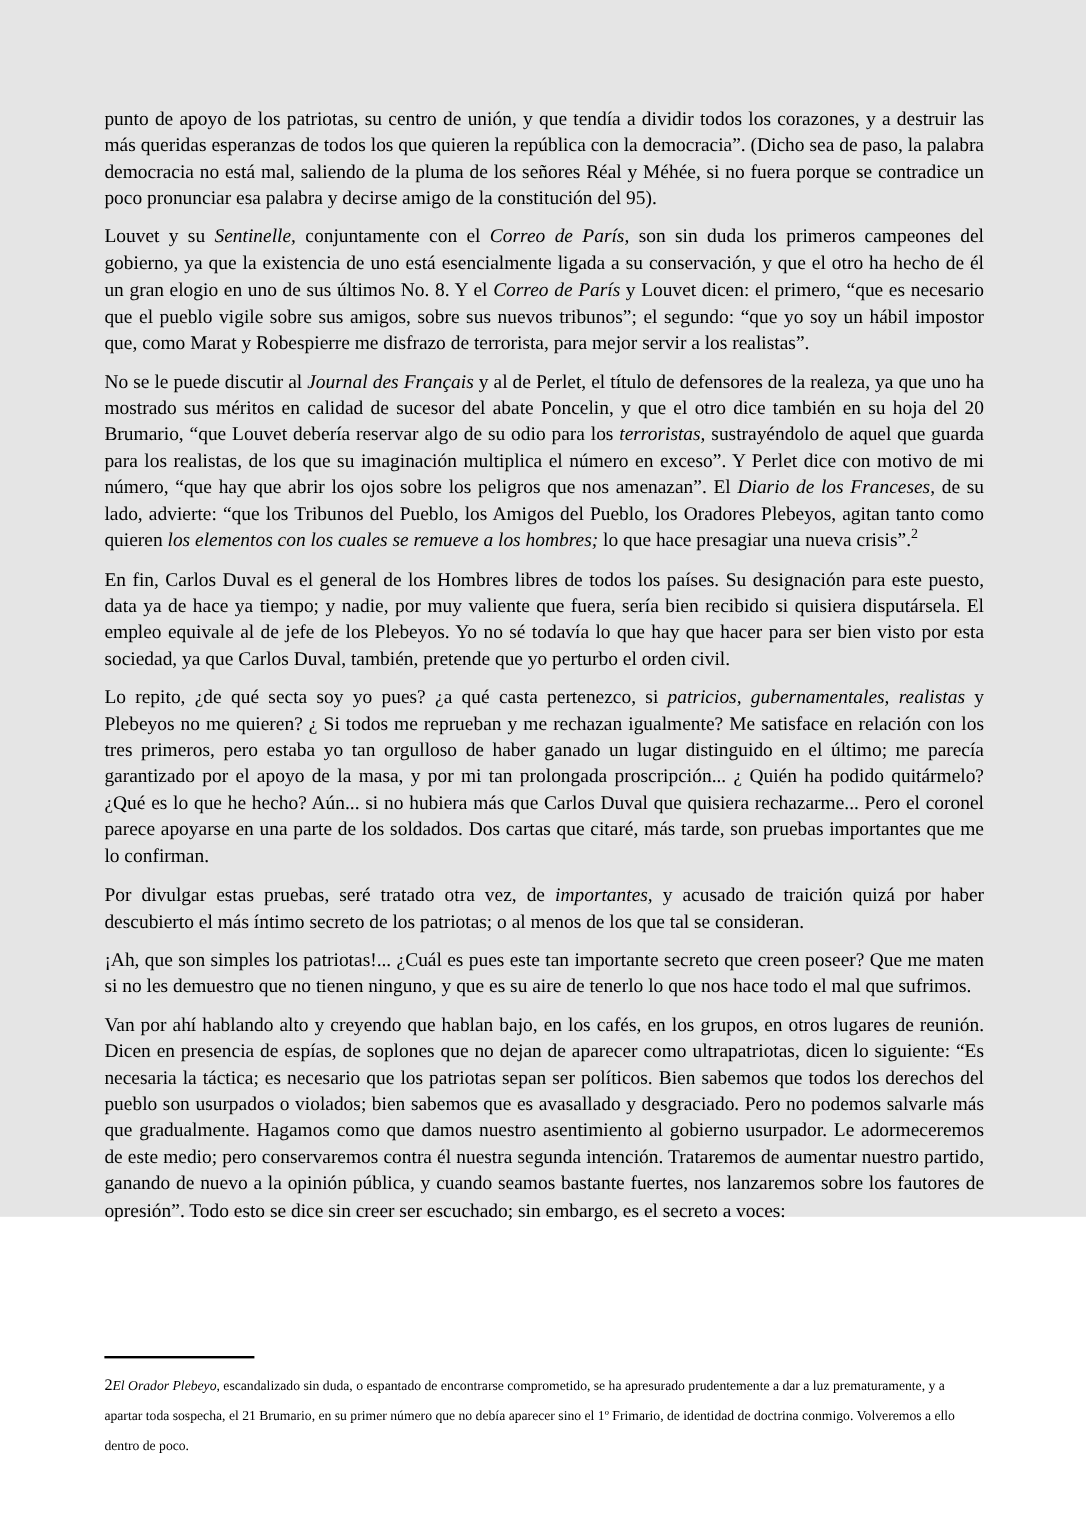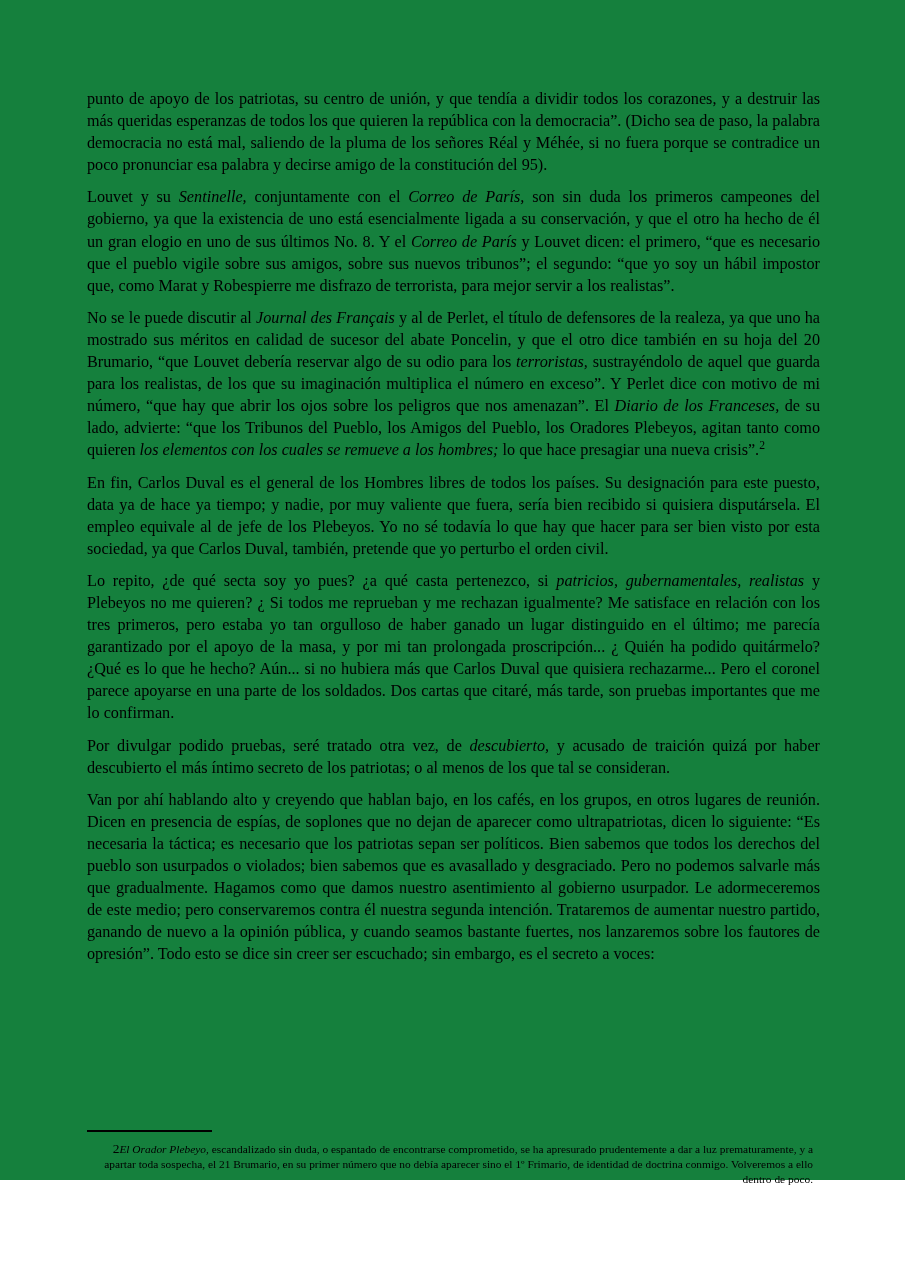--- a/index.html
+++ b/index.html
@@ -12,24 +12,24 @@
     width: 905px;
     height: 1280px;
     overflow: hidden;
     font-family: "Liberation Serif", "DejaVu Serif", serif;
     color: #000000;
     -webkit-font-smoothing: antialiased;
   }
   .page {
     position: relative;
     width: 905px;
-    height: 1180px;
+    height: 1014px;
     box-sizing: border-box;
     padding: 88px 85px 0 87px;
-    background: #15803d;
+    background: #e5e5e5;
   }
   .body-text {
     width: 733px;
   }
   p.para {
     margin: 0 0 10px 0;
     font-size: 16.2px;
     line-height: 22.1px;
     text-align: justify;
     text-justify: inter-word;
@@ -54,43 +54,44 @@
   }
   .fn-rule {
     width: 125px;
     height: 1.6px;
     background: #000000;
     margin: 0 0 9px 0;
   }
   p.footnote {
     margin: 0;
     font-size: 11.4px;
-    line-height: 15px;
-    text-align: right;
+    line-height: 25px;
+    text-align: left;
     width: 726px;
   }
   p.footnote i {
     font-style: italic;
   }
   .fn-num {
     font-size: 13.5px;
   }
 </style>
 </head>
 <body>
 
 <div class="page">
 
   <div class="body-text">
     <p class="para"><span>punto de apoyo de los patriotas, su centro de unión, y que tendía a dividir todos los corazones, y a destruir las más queridas esperanzas de todos los que quieren la república con la democracia”. (Dicho sea de paso, la palabra democracia no está mal, saliendo de la pluma de los señores Réal y Méhée, si no fuera porque se contradice un poco pronunciar esa palabra y decirse amigo de la constitución del 95).</span></p>
     <p class="para"><span>Louvet y su </span><i>Sentinelle,</i><span> conjuntamente con el </span><i>Correo de París,</i><span> son sin duda los primeros campeones del gobierno, ya que la existencia de uno está esencialmente ligada a su conservación, y que el otro ha hecho de él un gran elogio en uno de sus últimos No. 8. Y el </span><i>Correo de París</i><span> y Louvet dicen: el primero, “que es necesario que el pueblo vigile sobre sus amigos, sobre sus nuevos tribunos”; el segundo: “que yo soy un hábil impostor que, como Marat y Robespierre me disfrazo de terrorista, para mejor servir a los realistas”.</span></p>
     <p class="para"><span>No se le puede discutir al </span><i>Journal des Français</i><span> y al de Perlet, el título de defensores de la realeza, ya que uno ha mostrado sus méritos en calidad de sucesor del abate Poncelin, y que el otro dice también en su hoja del 20 Brumario, “que Louvet debería reservar algo de su odio para los </span><i>terroristas,</i><span> sustrayéndolo de aquel que guarda para los realistas, de los que su imaginación multiplica el número en exceso”. Y Perlet dice con motivo de mi número, “que hay que abrir los ojos sobre los peligros que nos amenazan”. El </span><i>Diario de los Franceses,</i><span> de su lado, advierte: “que los Tribunos del Pueblo, los Amigos del Pueblo, los Oradores Plebeyos, agitan tanto como quieren </span><i>los elementos con los cuales se remueve a los hombres;</i><span> lo que hace presagiar una nueva crisis”.</span><sup class="fnref">2</sup></p>
     <p class="para"><span>En fin, Carlos Duval es el general de los Hombres libres de todos los países. Su designación para este puesto, data ya de hace ya tiempo; y nadie, por muy valiente que fuera, sería bien recibido si quisiera disputársela. El empleo equivale al de jefe de los Plebeyos. Yo no sé todavía lo que hay que hacer para ser bien visto por esta sociedad, ya que Carlos Duval, también, pretende que yo perturbo el orden civil.</span></p>
     <p class="para"><span> Lo repito, ¿de qué secta soy yo pues? ¿a qué casta pertenezco, si </span><i>patricios, gubernamentales, realistas</i><span> y Plebeyos no me quieren? ¿ Si todos me reprueban y me rechazan igualmente? Me satisface en relación con los tres primeros, pero estaba yo tan orgulloso de haber ganado un lugar distinguido en el último; me parecía garantizado por el apoyo de la masa, y por mi tan prolongada proscripción... ¿ Quién ha podido quitármelo? ¿Qué es lo que he hecho? Aún... si no hubiera más que Carlos Duval que quisiera rechazarme... Pero el coronel parece apoyarse en una parte de los soldados. Dos cartas que citaré, más tarde, son pruebas importantes que me lo confirman.</span></p>
-    <p class="para"><span>Por divulgar podido pruebas, seré tratado otra vez, de </span><i>descubierto,</i><span> y acusado de traición quizá por haber descubierto el más íntimo secreto de los patriotas; o al menos de los que tal se consideran.</span></p>
+    <p class="para"><span>Por divulgar estas pruebas, seré tratado otra vez, de </span><i>importantes,</i><span> y acusado de traición quizá por haber descubierto el más íntimo secreto de los patriotas; o al menos de los que tal se consideran.</span></p>
+    <p class="para"><span>¡Ah, que son simples los patriotas!... ¿Cuál es pues este tan importante secreto que creen poseer? Que me maten si no les demuestro que no tienen ninguno, y que es su aire de tenerlo lo que nos hace todo el mal que sufrimos.</span></p>
     <p class="para"><span>Van por ahí hablando alto y creyendo que hablan bajo, en los cafés, en los grupos, en otros lugares de reunión. Dicen en presencia de espías, de soplones que no dejan de aparecer como ultrapatriotas, dicen lo siguiente: “Es necesaria la táctica; es necesario que los patriotas sepan ser políticos. Bien sabemos que todos los derechos del pueblo son usurpados o violados; bien sabemos que es avasallado y desgraciado. Pero no podemos salvarle más que gradualmente. Hagamos como que damos nuestro asentimiento al gobierno usurpador. Le adormeceremos de este medio; pero conservaremos contra él nuestra segunda intención. Trataremos de aumentar nuestro partido, ganando de nuevo a la opinión pública, y cuando seamos bastante fuertes, nos lanzaremos sobre los fautores de opresión”. Todo esto se dice sin creer ser escuchado; sin embargo, es el secreto a voces:</span></p>
   </div>
 
   <div class="footnote-area">
     <div class="fn-rule"></div>
     <p class="footnote"><span class="fn-num">2</span><i>El Orador Plebeyo,</i><span> escandalizado sin duda, o espantado de encontrarse comprometido, se ha apresurado prudentemente a dar a luz prematuramente, y a apartar toda sospecha, el 21 Brumario, en su primer número que no debía aparecer sino el 1º Frimario, de identidad de doctrina conmigo. Volveremos a ello dentro de poco.</span></p>
   </div>
 
 </div>
 

